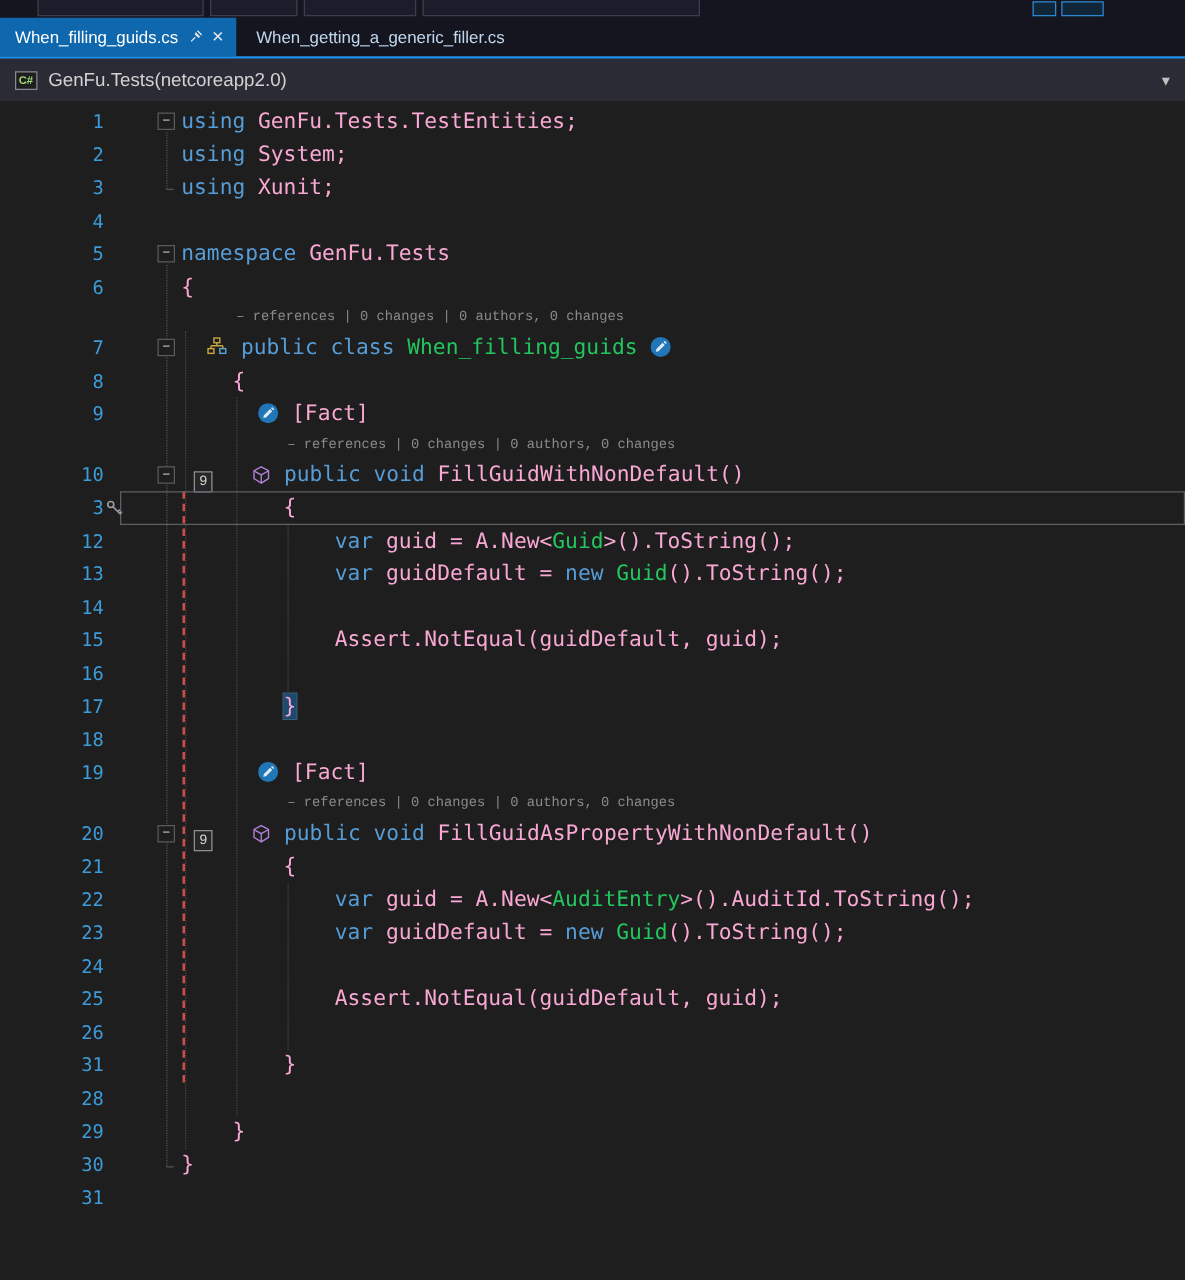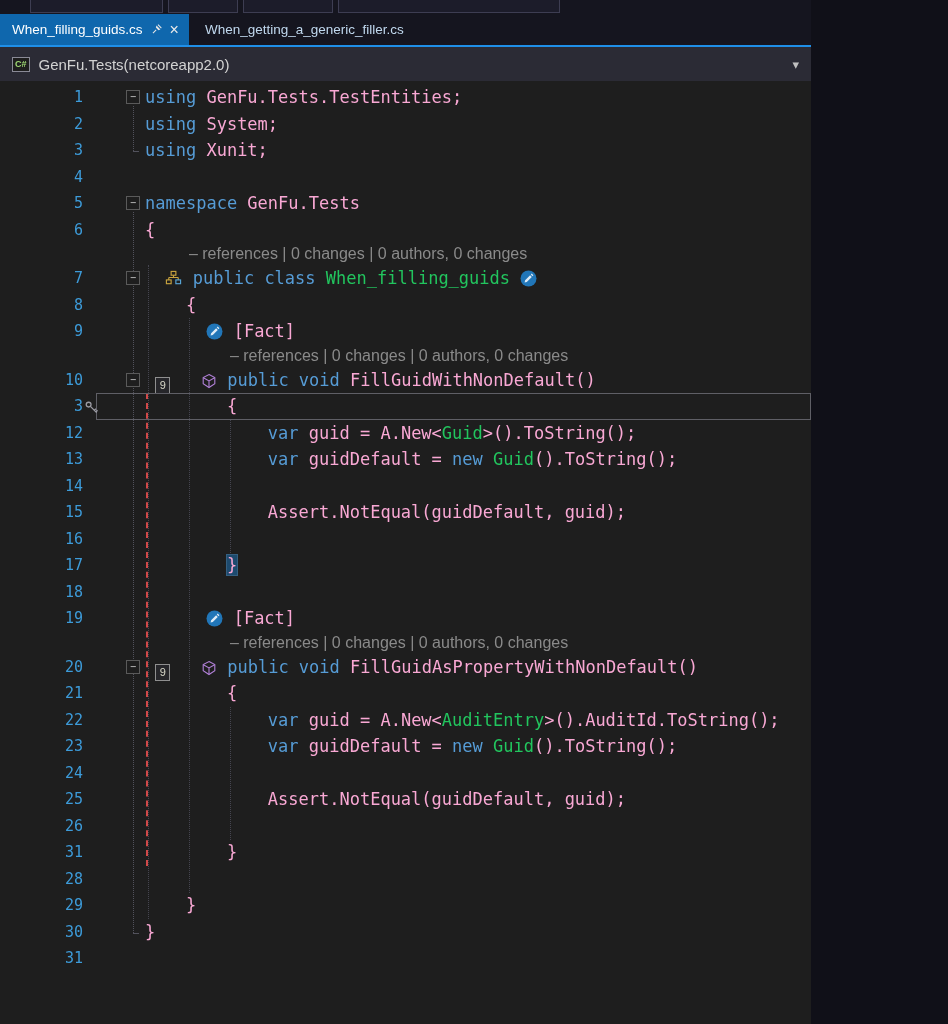--- a/index.html
+++ b/index.html
@@ -1,16 +1,16 @@
 <!DOCTYPE html>
 <html><head>
 <meta charset="utf-8">
 <style>
   html,body{margin:0;padding:0;background:#101018;}
-  #app{width:811px;height:1024px;position:relative;overflow:hidden;background:#1e1e1e;font-family:"Liberation Sans",sans-serif;}
+  #app{width:948px;height:1024px;position:relative;overflow:hidden;background:#1e1e1e;font-family:"Liberation Sans",sans-serif;}
   
   .topstrip{height:14px;background:#15151f;position:relative;}
   .frag{position:absolute;top:-6px;height:19px;border:1px solid #3d3d52;background:#1c1c2a;box-sizing:border-box;}
   .bluebtn{position:absolute;top:1px;height:12px;border:1px solid #2f86d2;background:#12263a;box-sizing:border-box;}
   
   .tabbar{height:31px;background:#15151f;display:flex;align-items:stretch;border-bottom:2px solid #1f8fe8;}
   .tab{display:flex;align-items:center;gap:7px;padding:0 10px 0 12px;font-size:13.5px;cursor:default;}
   .tab-active{background:#0f67ad;color:#ffffff;}
   .tab-inactive{color:#c0d8ee;padding-left:16px;}
   .tab .glyph{display:inline-flex;align-items:center;}
@@ -25,21 +25,21 @@
   .row.lensrow{height:22px;line-height:22px;}
   .gut{width:96px;flex:none;text-align:right;padding-right:13px;box-sizing:border-box;
        font-family:"DejaVu Sans Mono",monospace;font-size:15px;color:#3d9bd9;}
   .marg{width:49px;flex:none;position:relative;}
   .cbox{position:absolute;left:30px;top:50%;transform:translateY(-50%);width:14px;height:14px;box-sizing:border-box;
         border:1px solid #5a5a5a;background:#1e1e1e;color:#c8c8c8;text-align:center;
         font:10px/12px "DejaVu Sans Mono",monospace;z-index:3;}
   .code{font-family:"DejaVu Sans Mono",monospace;font-size:17px;white-space:pre;color:#dcdcdc;position:relative;z-index:2;}
   .kw{color:#569cd6;} .ty{color:#22c55e;} .pl{color:#f9a8d4;}
   .hl{background:#1d4a6e;outline:1px solid #355f80;}
-  .lens-text{font-family:Liberation Sans, sans-serif;font-size:16px;color:#8a8a8a;white-space:pre;}
+  .lens-text{font-family:Liberation Mono, monospace;font-size:11px;color:#8a8a8a;white-space:pre;}
   .ic{display:inline-block;vertical-align:-3px;}
   .badge{display:inline-block;width:15px;height:17px;box-sizing:border-box;border:1px solid #8f8f8f;background:#26262a;
          color:#d8d8c8;font:11px/15px "Liberation Sans",sans-serif;text-align:center;vertical-align:-3px;}
   .curline{position:absolute;left:96px;right:0;top:0;bottom:0;border:1px solid #5f5f66;box-sizing:border-box;pointer-events:none;z-index:4;}
   .gicon{position:absolute;left:84px;top:5px;z-index:5;}
   .overlay{position:absolute;left:0;top:0;right:0;bottom:0;pointer-events:none;z-index:1;}
   .guide{position:absolute;width:0;border-left:1px dotted #454550;}
   .redline{position:absolute;width:0;border-left:2px dashed #d14949;}
   .regline{position:absolute;width:0;border-left:1px dotted #52525c;}
   .regtick{position:absolute;height:1px;background:#52525c;width:6px;}

